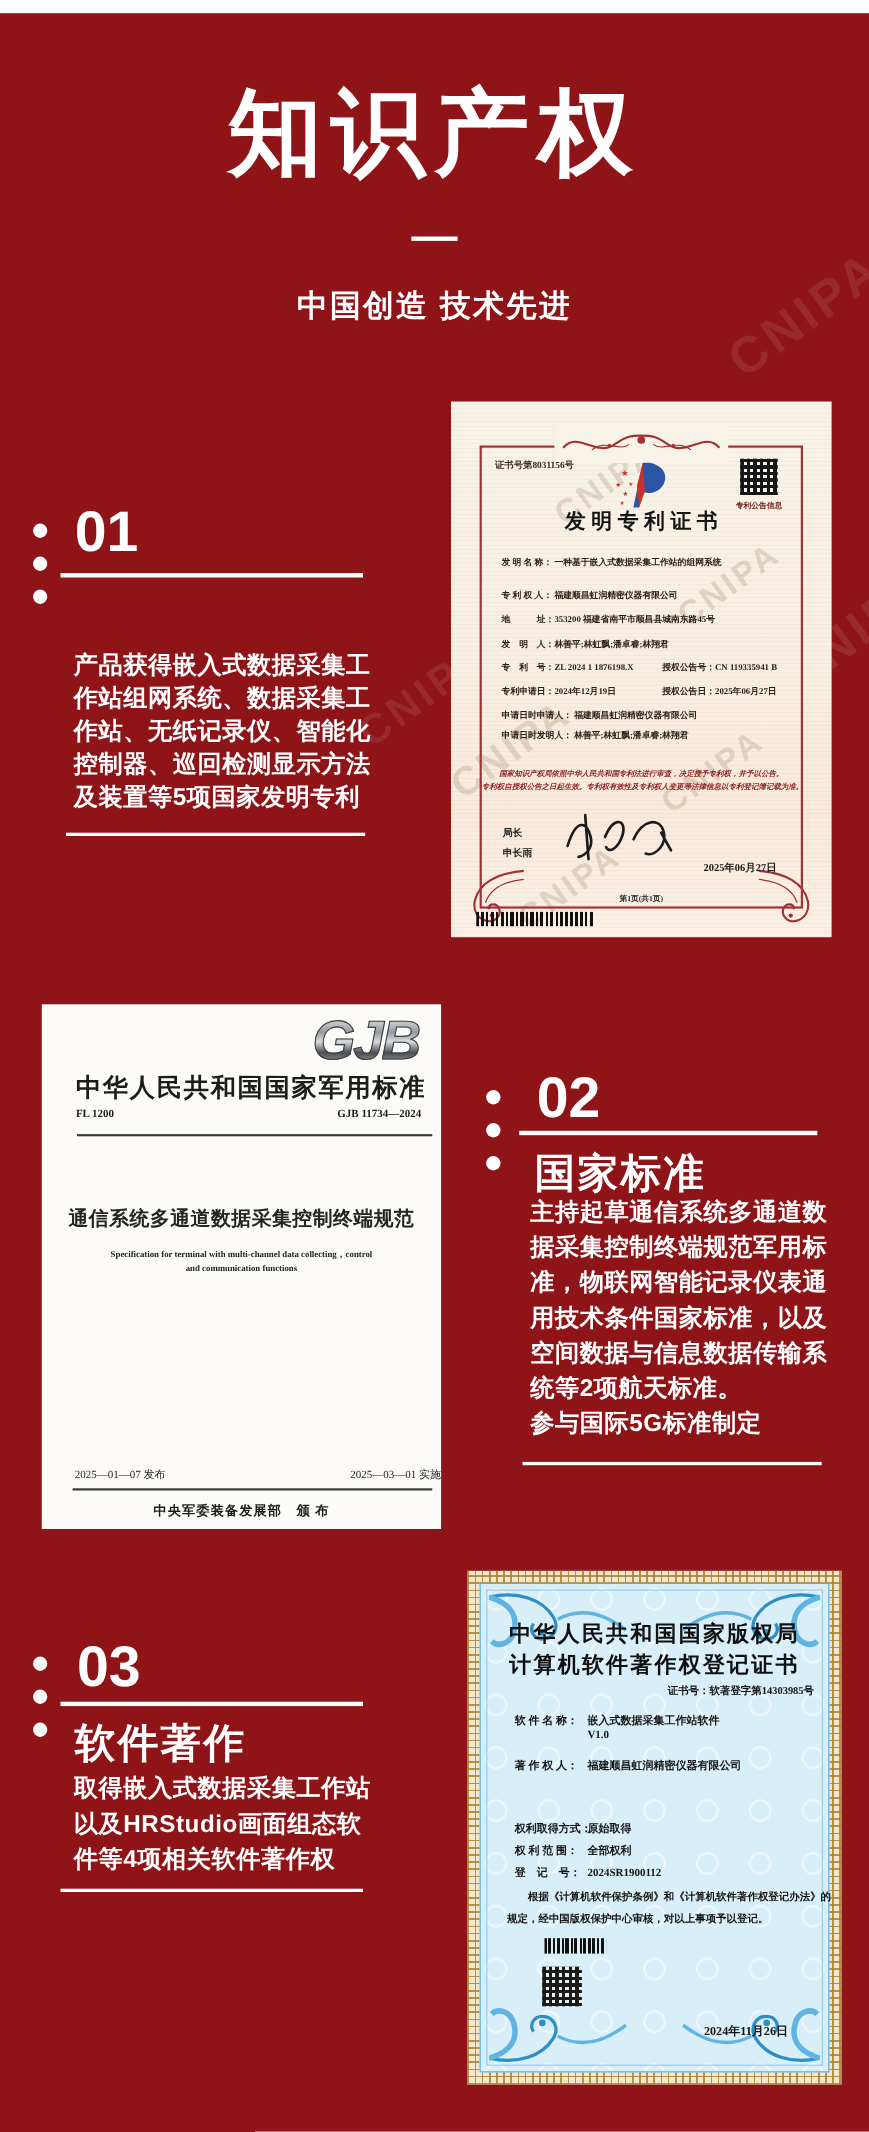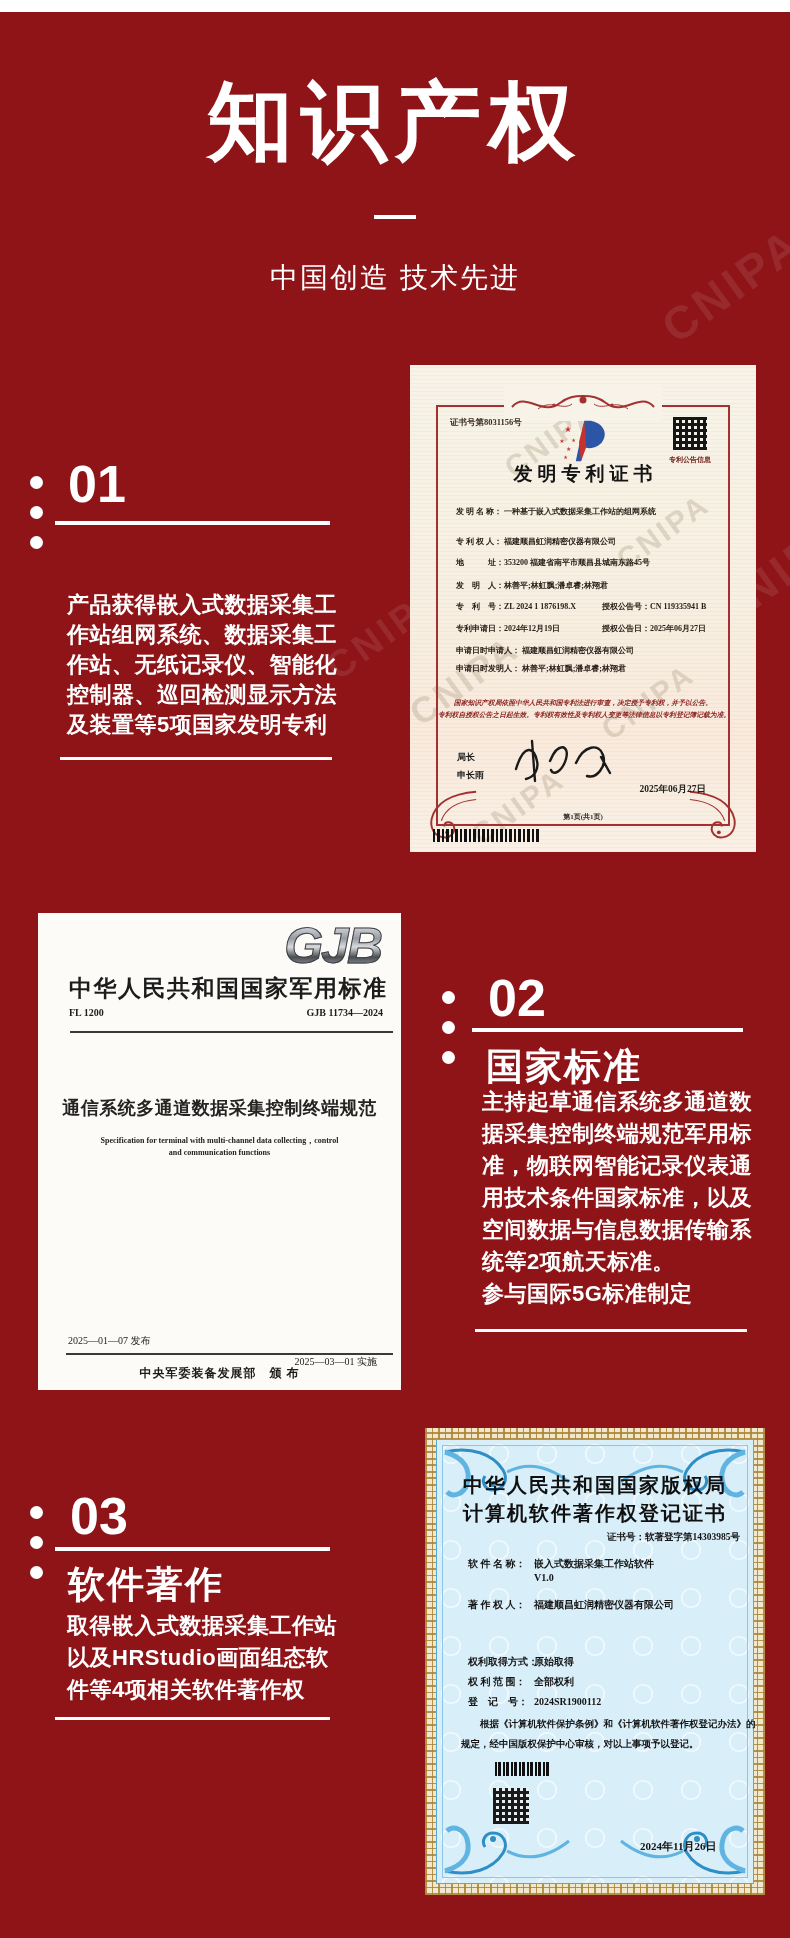--- a/index.html
+++ b/index.html
@@ -6,21 +6,21 @@
   .page{position:relative;width:790px;height:1938px;background:#8E1418;overflow:hidden;
         font-family:"Liberation Sans",sans-serif;}
   .topbar{position:absolute;top:0;left:0;right:0;height:12px;background:#ffffff;}
 
   
   .main-title{position:absolute;top:78px;left:0;width:100%;text-align:center;color:#fff;
               font-size:86px;font-weight:bold;letter-spacing:8px;line-height:1;}
   .title-dash{position:absolute;top:215px;left:50%;transform:translateX(-50%);
               width:42px;height:4px;background:#fff;}
   .subtitle{position:absolute;top:259px;left:0;width:100%;text-align:center;color:#fff;
-            font-size:28px;font-weight:normal;letter-spacing:2px;}
+            font-size:28px;font-weight:bold;letter-spacing:2px;}
 
   
   .wm{position:absolute;font-weight:bold;letter-spacing:4px;transform:rotate(-36deg);
       color:rgba(255,255,255,.09);font-size:46px;pointer-events:none;}
 
   
   .dots{position:absolute;display:flex;flex-direction:column;gap:17px;}
   .dot{width:13px;height:13px;border-radius:50%;background:#fff;}
   .sec-number{position:absolute;color:#fff;font-size:52px;font-weight:bold;line-height:1;}
   .sec-underline{position:absolute;height:3.5px;background:#fff;}
@@ -238,21 +238,21 @@
   <div class="gjb-card">
     <div class="gjb-logo">GJB</div>
     <div class="g-heading">中华人民共和国国家军用标准</div>
     <div class="g-meta" style="left:31px;">FL 1200</div>
     <div class="g-meta" style="right:18px;">GJB 11734—2024</div>
     <div class="g-hr" style="left:32px;right:8px;top:118px;"></div>
     <div class="g-title">通信系统多通道数据采集控制终端规范</div>
     <div class="g-en" style="top:222px;">Specification for terminal with multi-channel data collecting，control</div>
     <div class="g-en" style="top:235px;">and communication functions</div>
     <div class="g-foot" style="left:30px;">2025—01—07 发布</div>
-    <div class="g-foot" style="right:24px;margin-top:21px;">2025—03—01 实施</div>
+    <div class="g-foot" style="right:0;">2025—03—01 实施</div>
     <div class="g-hr" style="left:28px;right:8px;top:440px;"></div>
     <div class="g-publisher">中央军委装备发展部　颁 布</div>
   </div>
 
   <div class="dots" style="left:442px;top:991px;">
     <div class="dot"></div>
     <div class="dot"></div>
     <div class="dot"></div>
   </div>
   <div class="sec-number" style="left:488px;top:972px;">02</div>

